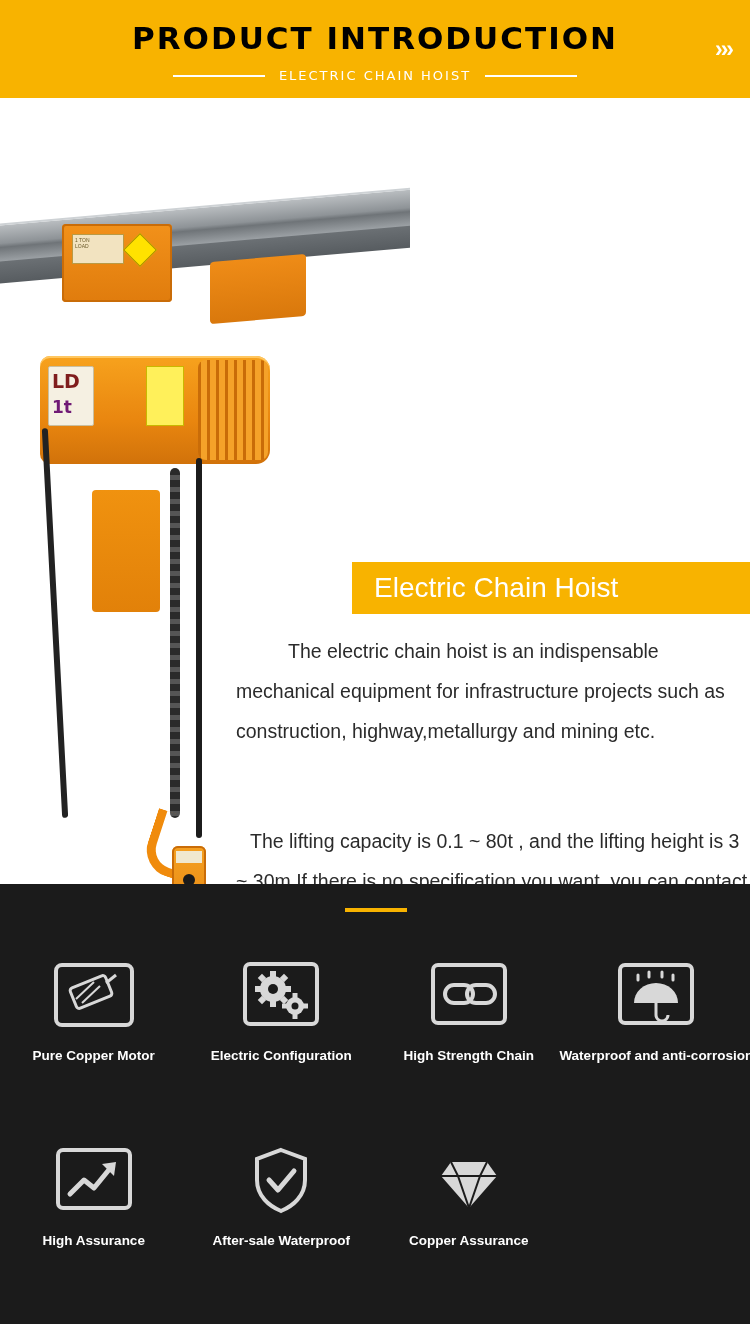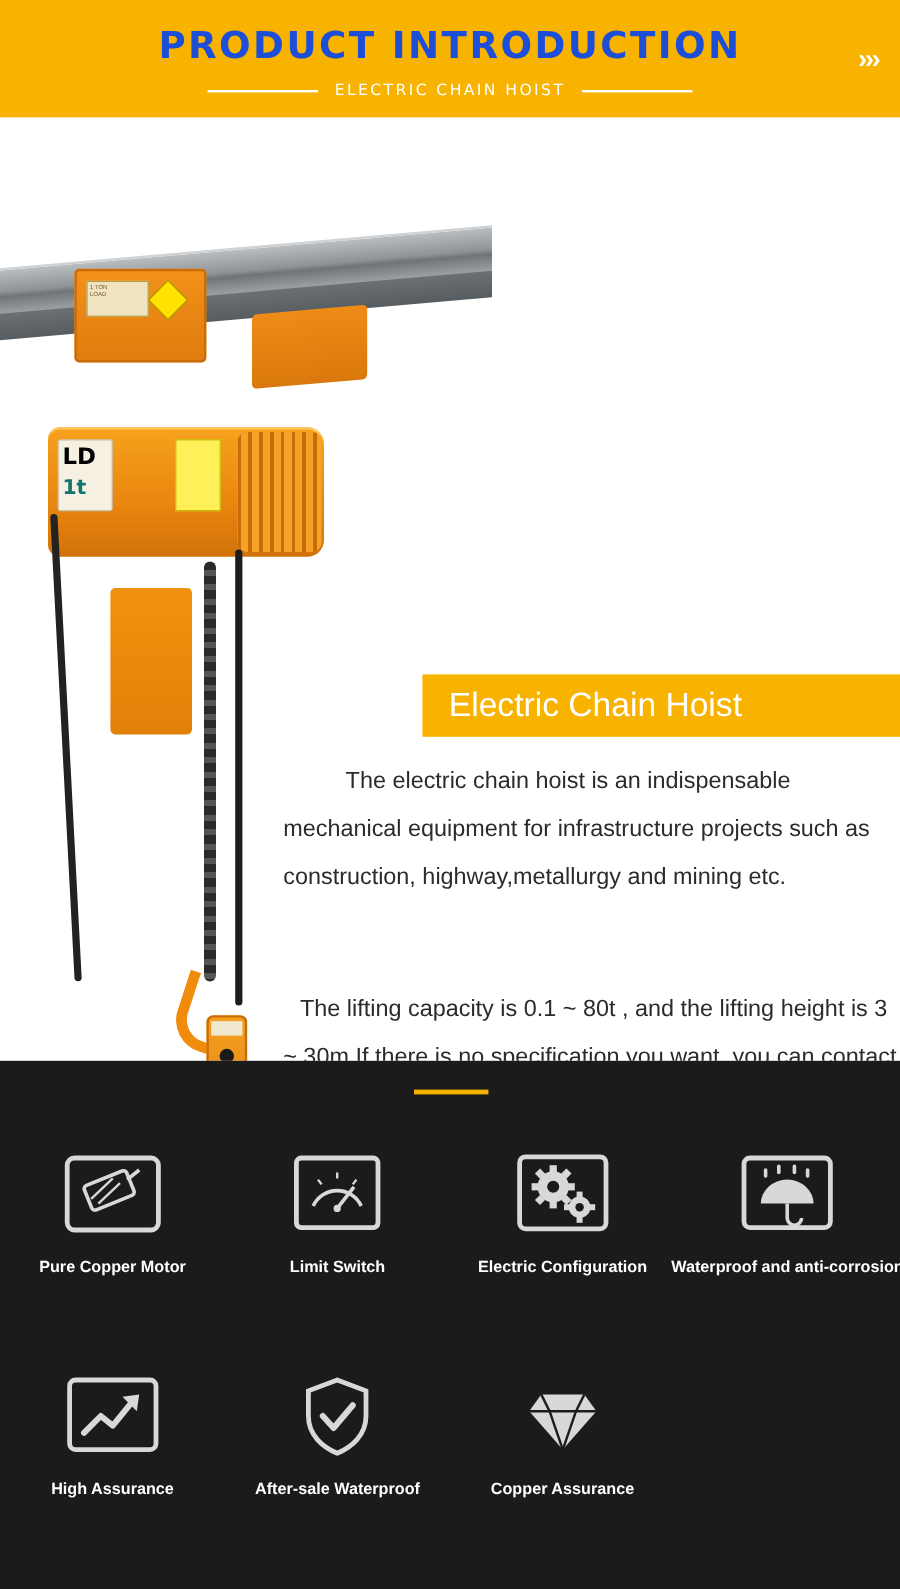--- a/index.html
+++ b/index.html
@@ -25,21 +25,21 @@
   }
   .header-title {
     position: absolute;
     top: 20px;
     left: 0;
     width: 750px;
     text-align: center;
     font-size: 31px;
     font-weight: bold;
     letter-spacing: 2px;
-    color: #1d4ed8;
+    color: #000000;
     font-family: "DejaVu Sans", sans-serif;
   }
   .header-sub-wrap {
     position: absolute;
     top: 68px;
     left: 0;
     width: 750px;
     display: flex;
     align-items: center;
     justify-content: center;
@@ -174,30 +174,30 @@
     width: 44px;
     height: 58px;
     background: #f5f0e2;
     border: 1px solid #c9bfa0;
     border-radius: 2px;
   }
   .ld-text {
     position: absolute;
     left: 52px;
     top: 272px;
-    color: #000000;
+    color: #7f1d1d;
     font-size: 19px;
     font-weight: bold;
     font-family: "DejaVu Sans", sans-serif;
   }
   .ld-ton {
     position: absolute;
     left: 52px;
     top: 299px;
-    color: #0f766e;
+    color: #701a75;
     font-size: 17px;
     font-weight: bold;
     font-family: "DejaVu Sans", sans-serif;
   }
   .yellow-label {
     position: absolute;
     left: 146px;
     top: 268px;
     width: 36px;
     height: 58px;
@@ -431,34 +431,20 @@
           <rect x="6" y="6" width="76" height="60" rx="6" fill="none" stroke="#d8d8d8" stroke-width="4"></rect>
           <rect x="22" y="22" width="38" height="22" rx="3" fill="none" stroke="#d8d8d8" stroke-width="3" transform="rotate(-22 41 33)"></rect>
           <line x1="26" y1="40" x2="44" y2="23" stroke="#d8d8d8" stroke-width="2"></line>
           <line x1="32" y1="44" x2="50" y2="27" stroke="#d8d8d8" stroke-width="2"></line>
           <line x1="56" y1="24" x2="66" y2="16" stroke="#d8d8d8" stroke-width="3"></line>
         </svg>
       </div>
       <div class="cell-label">Pure Copper Motor</div>
     </div>
 
-    <div class="cell">
-      <div class="icon-box">
-        <svg width="84" height="72" viewBox="0 0 84 72">
-          <rect x="8" y="6" width="68" height="58" rx="4" fill="none" stroke="#d8d8d8" stroke-width="4"></rect>
-          <path d="M22 46 A22 22 0 0 1 62 46" fill="none" stroke="#d8d8d8" stroke-width="3"></path>
-          <line x1="42" y1="48" x2="56" y2="30" stroke="#d8d8d8" stroke-width="3"></line>
-          <circle cx="42" cy="48" r="3" fill="#d8d8d8"></circle>
-          <line x1="26" y1="24" x2="29" y2="28" stroke="#d8d8d8" stroke-width="2"></line>
-          <line x1="42" y1="18" x2="42" y2="23" stroke="#d8d8d8" stroke-width="2"></line>
-          <line x1="58" y1="24" x2="55" y2="28" stroke="#d8d8d8" stroke-width="2"></line>
-        </svg>
-      </div>
-      <div class="cell-label">Limit  Switch</div>
-    </div>
 
     <div class="cell">
       <div class="icon-box">
         <svg width="88" height="72" viewBox="0 0 88 72">
           <rect x="8" y="5" width="72" height="60" rx="5" fill="none" stroke="#d8d8d8" stroke-width="4"></rect>
           <g fill="#d8d8d8">
             <circle cx="36" cy="30" r="13"></circle>
             <circle cx="36" cy="30" r="5" fill="#1b1b1b"></circle>
             <rect x="33" y="12" width="6" height="7"></rect>
               <rect x="33" y="41" width="6" height="7"></rect>
@@ -475,20 +461,30 @@
             <rect x="55.5" y="34" width="5" height="5"></rect>
               <rect x="55.5" y="55" width="5" height="5"></rect>
             <rect x="45" y="44.5" width="5" height="5"></rect>
               <rect x="66" y="44.5" width="5" height="5"></rect>
           </g>
         </svg>
       </div>
       <div class="cell-label">Electric Configuration</div>
     </div>
 
+    <div class="cell">
+      <div class="icon-box">
+        <svg width="88" height="72" viewBox="0 0 88 72">
+          <rect x="8" y="6" width="72" height="58" rx="5" fill="none" stroke="#d8d8d8" stroke-width="4"></rect>
+          <rect x="20" y="26" width="28" height="18" rx="9" fill="none" stroke="#d8d8d8" stroke-width="4"></rect>
+          <rect x="42" y="26" width="28" height="18" rx="9" fill="none" stroke="#d8d8d8" stroke-width="4"></rect>
+        </svg>
+      </div>
+      <div class="cell-label">High Strength Chain</div>
+    </div>
 
     <div class="cell">
       <div class="icon-box">
         <svg width="88" height="72" viewBox="0 0 88 72">
           <rect x="8" y="6" width="72" height="58" rx="5" fill="none" stroke="#d8d8d8" stroke-width="4"></rect>
           <path d="M22 44 A22 20 0 0 1 66 44 Z" fill="#d8d8d8"></path>
           <path d="M44 44 L44 56 A6 6 0 0 0 56 56" fill="none" stroke="#d8d8d8" stroke-width="3"></path>
           <g stroke="#d8d8d8" stroke-width="3" stroke-linecap="round">
             <line x1="26" y1="16" x2="26" y2="21"></line>
             <line x1="37" y1="13" x2="37" y2="18"></line>

